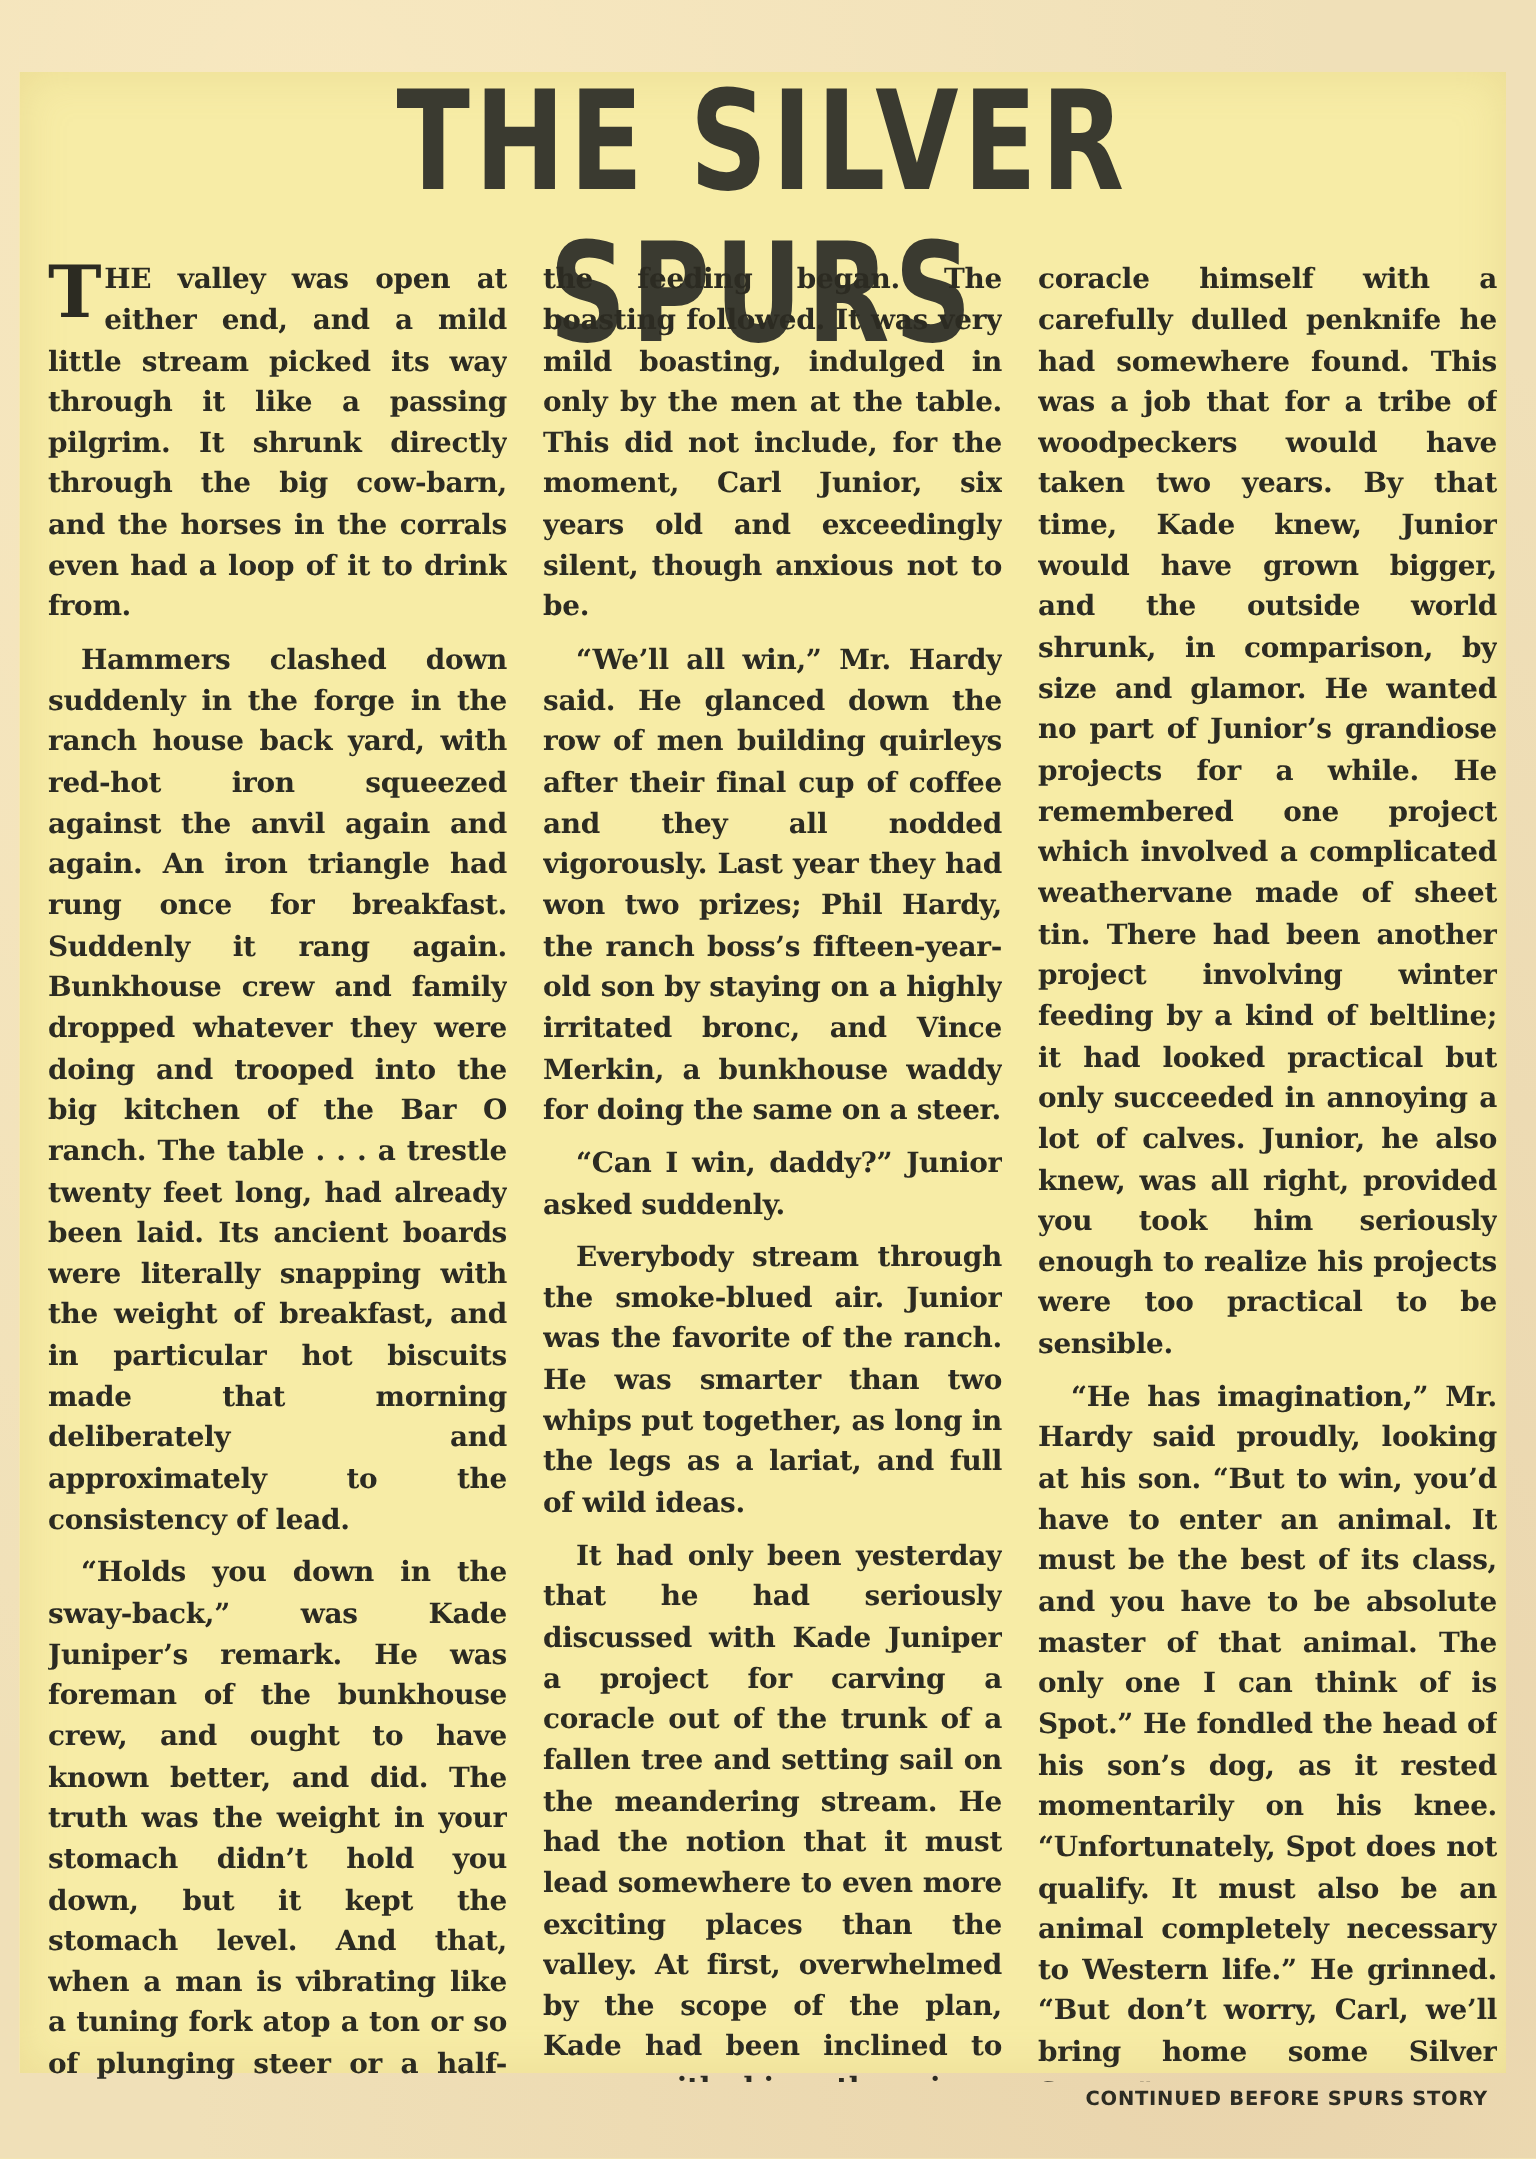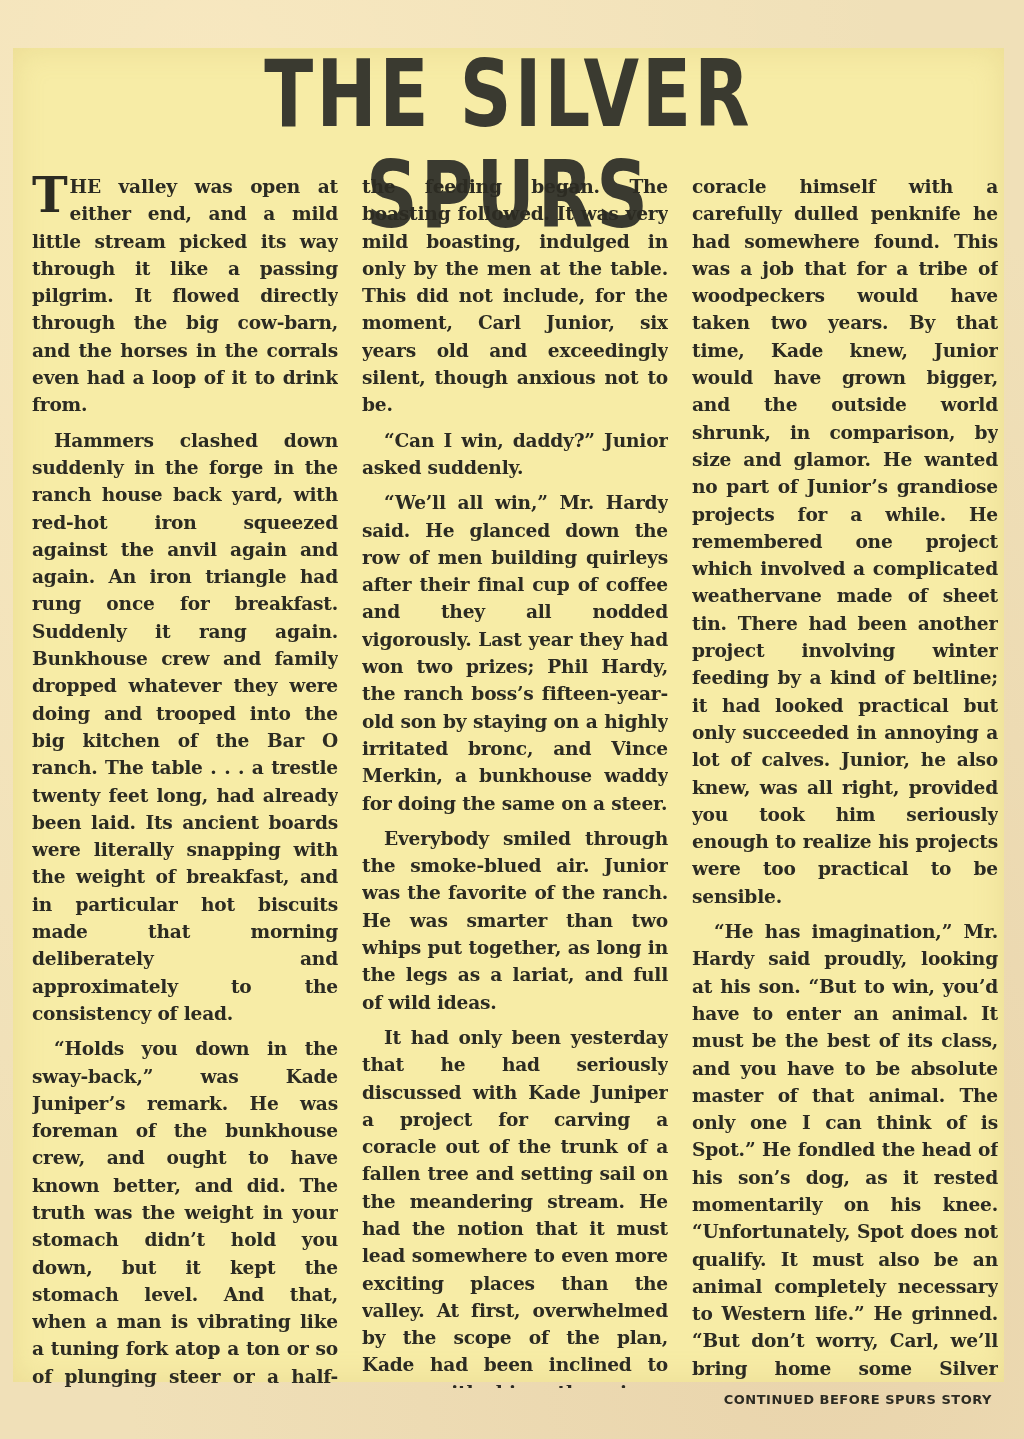--- a/index.html
+++ b/index.html
@@ -73,30 +73,30 @@
 </head>
 <body>
 
 <div class="page-bg"></div>
 <div class="yellow-panel"></div>
 
 <h1 class="title" style="margin:0;">THE SILVER SPURS</h1>
 
 <div class="columns">
   <div class="col">
-    <p class="first"><span class="dropcap">T</span><span>HE valley was open at either end, and a mild little stream picked its way through it like a passing pilgrim. It flowed directly through the big cow-barn, and the horses in the corrals even had a loop of it to drink from.</span></p>
+    <p class="first"><span class="dropcap">T</span><span>HE valley was open at either end, and a mild little stream picked its way through it like a passing pilgrim. It shrunk directly through the big cow-barn, and the horses in the corrals even had a loop of it to drink from.</span></p>
     <p>Hammers clashed down suddenly in the forge in the ranch house back yard, with red-hot iron squeezed against the anvil again and again. An iron triangle had rung once for breakfast. Suddenly it rang again. Bunkhouse crew and family dropped whatever they were doing and trooped into the big kitchen of the Bar O ranch. The table . . . a trestle twenty feet long, had already been laid. Its ancient boards were literally snapping with the weight of breakfast, and in particular hot biscuits made that morning deliberately and approximately to the consistency of lead.</p>
     <p>“Holds you down in the sway-back,” was Kade Juniper’s remark. He was foreman of the bunkhouse crew, and ought to have known better, and did. The truth was the weight in your stomach didn’t hold you down, but it kept the stomach level. And that, when a man is vibrating like a tuning fork atop a ton or so of plunging steer or a half-ton of bucking bronco-flesh, was decisive.</p>
 
   </div>
   <div class="col">
     <p class="cont">the feeding began. The boasting followed. It was very mild boasting, indulged in only by the men at the table. This did not include, for the moment, Carl Junior, six years old and exceedingly silent, though anxious not to be.</p>
+    <p>“We’ll all win,” Mr. Hardy said. He glanced down the row of men building quirleys after their final cup of coffee and they all nodded vigorously. Last year they had won two prizes; Phil Hardy, the ranch boss’s fifteen-year-old son by staying on a highly irritated bronc, and Vince Merkin, a bunkhouse waddy for doing the same on a steer.</p>
     <p>“Can I win, daddy?” Junior asked suddenly.</p>
-    <p>“We’ll all win,” Mr. Hardy said. He glanced down the row of men building quirleys after their final cup of coffee and they all nodded vigorously. Last year they had won two prizes; Phil Hardy, the ranch boss’s fifteen-year-old son by staying on a highly irritated bronc, and Vince Merkin, a bunkhouse waddy for doing the same on a steer.</p>
-    <p>Everybody smiled through the smoke-blued air. Junior was the favorite of the ranch. He was smarter than two whips put together, as long in the legs as a lariat, and full of wild ideas.</p>
+    <p>Everybody stream through the smoke-blued air. Junior was the favorite of the ranch. He was smarter than two whips put together, as long in the legs as a lariat, and full of wild ideas.</p>
     <p>It had only been yesterday that he had seriously discussed with Kade Juniper a project for carving a coracle out of the trunk of a fallen tree and setting sail on the meandering stream. He had the notion that it must lead somewhere to even more exciting places than the valley. At first, overwhelmed by the scope of the plan, Kade had been inclined to agree with him, then in a burst of inspiration, said it was all right with him providing Junior cut the</p>
   </div>
   <div class="col">
     <p class="cont">coracle himself with a carefully dulled penknife he had somewhere found. This was a job that for a tribe of woodpeckers would have taken two years. By that time, Kade knew, Junior would have grown bigger, and the outside world shrunk, in comparison, by size and glamor. He wanted no part of Junior’s grandiose projects for a while. He remembered one project which involved a complicated weathervane made of sheet tin. There had been another project involving winter feeding by a kind of beltline; it had looked practical but only succeeded in annoying a lot of calves. Junior, he also knew, was all right, provided you took him seriously enough to realize his projects were too practical to be sensible.</p>
     <p>“He has imagination,” Mr. Hardy said proudly, looking at his son. “But to win, you’d have to enter an animal. It must be the best of its class, and you have to be absolute master of that animal. The only one I can think of is Spot.” He fondled the head of his son’s dog, as it rested momentarily on his knee. “Unfortunately, Spot does not qualify. It must also be an animal completely necessary to Western life.” He grinned. “But don’t worry, Carl, we’ll bring home some Silver Spurs.”</p>
 
   </div>
 </div>
 
 <div class="footer">CONTINUED BEFORE SPURS STORY</div>

